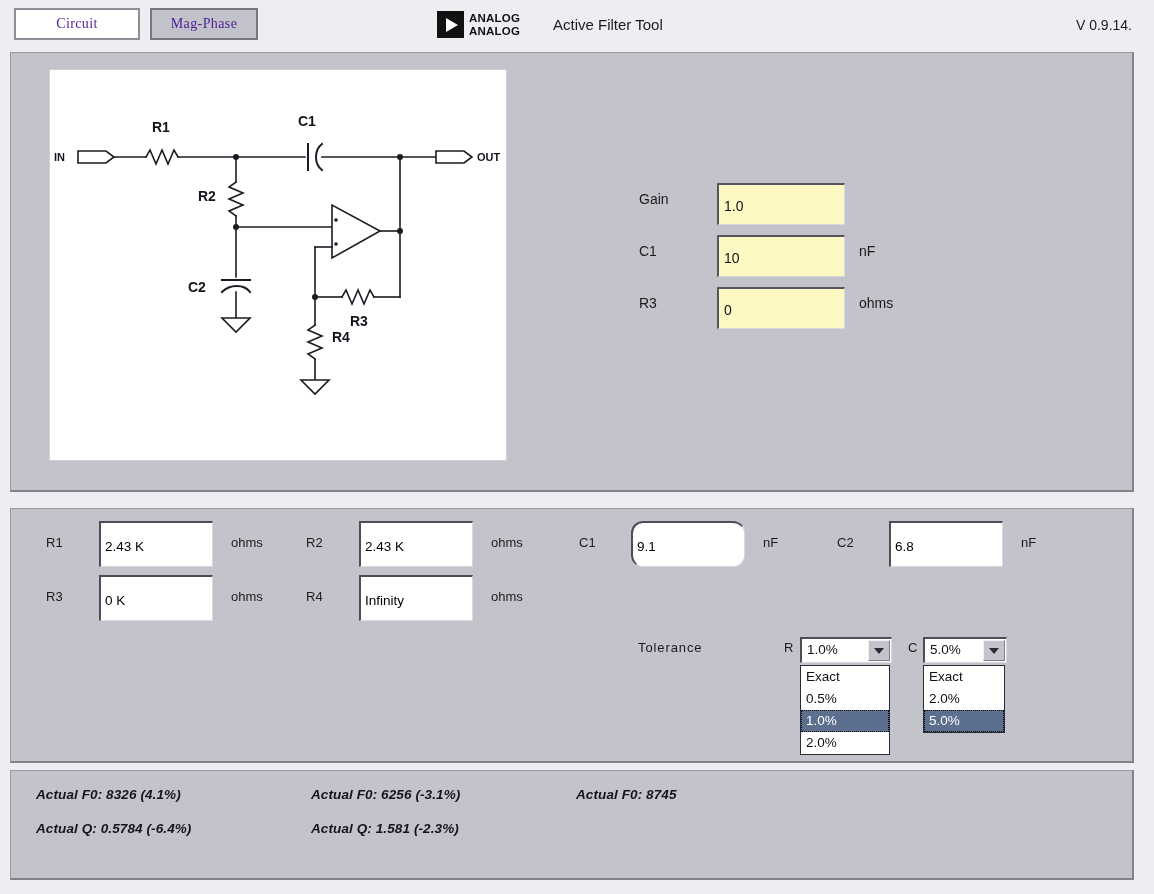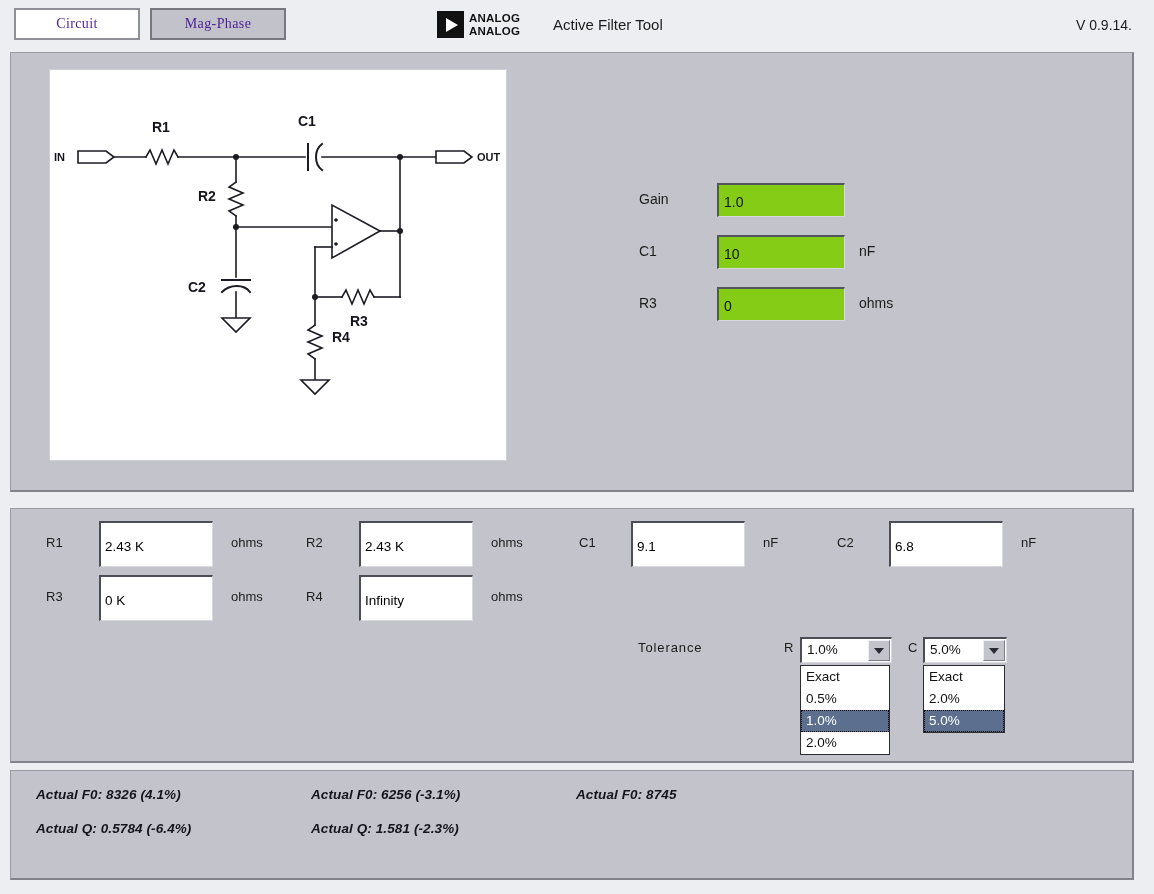--- a/index.html
+++ b/index.html
@@ -26,21 +26,21 @@
     border: 2px solid #8a8a92;
     display: flex; align-items: center; justify-content: center;
     font-size: 14px; color: #4c1d95;
     letter-spacing: 0.4px;
     cursor: pointer;
     font-family: Liberation Serif, serif;
   }
   .tab.active { background: #ffffff; border-color: #8f8f97; }
   .tab.inactive { background: #c2c2cb; border-color: #77777f; }
   #tab-circuit { left: 14px; width: 126px; }
-  #tab-magphase { left: 150px; width: 136px; }
+  #tab-magphase { left: 150px; width: 108px; }
 
   #ad-logo {
     position: absolute; left: 437px; top: 11px;
     display: flex; align-items: center; gap: 5px;
   }
   #ad-mark {
     width: 27px; height: 27px; background: #111;
     display: flex; align-items: center; justify-content: center;
   }
   #ad-tri {
@@ -86,22 +86,22 @@
   #schematic svg { display: block; }
 
   
   .param-row { position: absolute; height: 34px; }
   .param-label {
     position: absolute; left: 0; top: 8px;
     font-size: 14px; color: #1b1b1b;
   }
   .param-input {
     position: absolute; left: 78px; top: 0;
-    width: 128px; height: 34px;
-    background: #84cc16;
+    width: 128px; height: 42px;
+    background: #fef9c3;
     border-top: 2px solid #55555f;
     border-left: 2px solid #55555f;
     border-right: 1px solid #d8d8e0;
     border-bottom: 1px solid #d8d8e0;
     font-size: 14px; color: #111;
     padding: 2px 0 0 5px;
     font-family: "Liberation Sans", sans-serif;
     outline: none;
   }
   .param-unit {
@@ -342,21 +342,21 @@
     </div>
 
     <div class="val-cell" style="left:295px; top:12px; width:260px;">
       <span class="val-label">R2</span>
       <input class="val-input" style="left: 53px;" type="text" value="2.43 K">
       <span class="val-unit" style="left:185px;">ohms</span>
     </div>
 
     <div class="val-cell" style="left:568px; top:12px; width:250px;">
       <span class="val-label">C1</span>
-      <input class="val-input" style="left: 52px;" type="text" value="9.1">
+      <input class="val-input" style="left: 52px; border-radius: 12px;" type="text" value="9.1">
       <span class="val-unit" style="left:184px;">nF</span>
     </div>
 
     <div class="val-cell" style="left:826px; top:12px; width:250px;">
       <span class="val-label">C2</span>
       <input class="val-input" style="left: 52px;" type="text" value="6.8">
       <span class="val-unit" style="left:184px;">nF</span>
     </div>
 
     <div class="val-cell" style="left:35px; top:66px; width:260px;">

